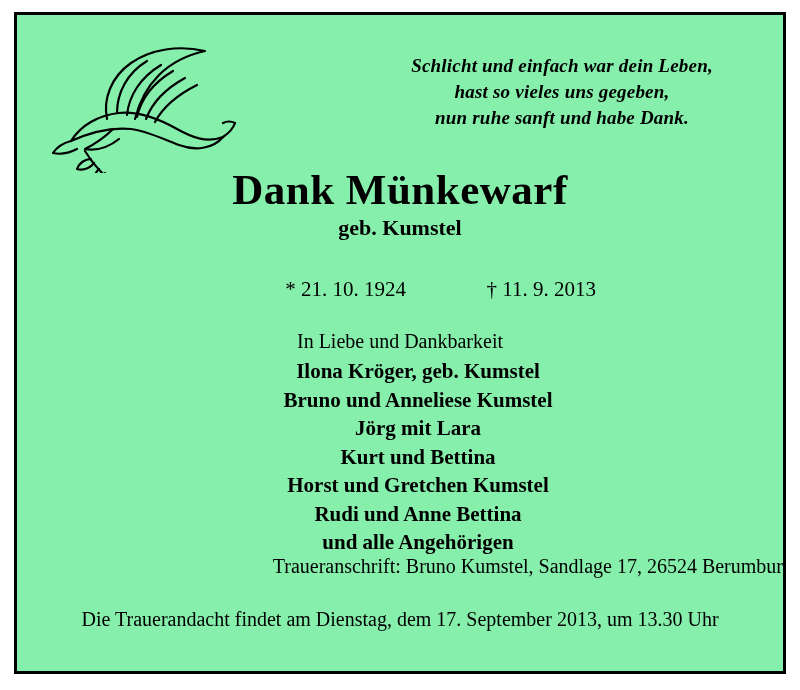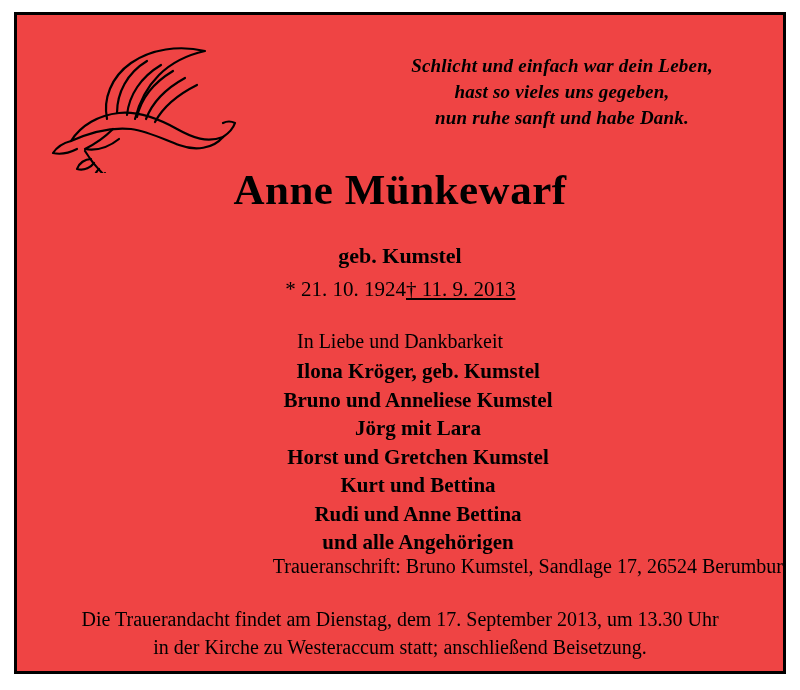--- a/index.html
+++ b/index.html
@@ -14,21 +14,21 @@
     color: #000000;
     overflow: hidden;
   }
   .obituary {
     position: relative;
     width: 772px;
     height: 662px;
     margin: 12px auto 0 auto;
     border: 3px solid #000000;
     box-sizing: border-box;
-    background: #ef4444;
+    background: #86efac;
   }
   .dove {
     position: absolute;
     left: 30px;
     top: 18px;
     width: 190px;
     height: 140px;
   }
   .verse {
     position: absolute;
@@ -51,35 +51,35 @@
     top: 150px;
     text-align: center;
     font-size: 43px;
     font-weight: bold;
     letter-spacing: 0.5px;
   }
   .maiden {
     position: absolute;
     left: 0;
     right: 0;
-    top: 228px;
+    top: 200px;
     text-align: center;
     font-size: 22px;
     font-weight: bold;
   }
   .dates {
     position: absolute;
     left: 0;
     right: 0;
     top: 262px;
     text-align: center;
     font-size: 21px;
   }
   .dates .birth { display: inline-block; width: 190px; text-align: right; padding-left: 12px;}
-  .dates .death { display: inline-block; width: 190px; text-align: left; text-decoration: underline; }
+  .dates .death { display: inline-block; width: 190px; text-align: right; }
 
   .intro {
     position: absolute;
     left: 0;
     right: 0;
     top: 315px;
     text-align: center;
     font-size: 20px;
   }
   .mourners {
@@ -145,39 +145,38 @@
       </g>
     </svg>
   </div>
 
   <div class="verse">
     <div>Schlicht und einfach war dein Leben,</div>
     <div>hast so vieles uns gegeben,</div>
     <div>nun ruhe sanft und habe Dank.</div>
   </div>
 
-  <div class="name">Anne Münkewarf</div>
+  <div class="name">Dank Münkewarf</div>
   <div class="maiden">geb. Kumstel</div>
 
   <div class="dates">
     <span class="birth">* 21. 10. 1924</span><span class="death">† 11. 9. 2013</span>
   </div>
 
   <div class="intro">In Liebe und Dankbarkeit</div>
 
   <div class="mourners">
     <div>Ilona Kröger, geb. Kumstel</div>
     <div>Bruno und Anneliese Kumstel</div>
     <div>Jörg mit Lara</div>
+    <div>Kurt und Bettina</div>
     <div>Horst und Gretchen Kumstel</div>
-    <div>Kurt und Bettina</div>
     <div>Rudi und Anne Bettina</div>
     <div>und alle Angehörigen</div>
   </div>
 
   <div class="address">Traueranschrift: Bruno Kumstel, Sandlage 17, 26524 Berumbur</div>
 
   <div class="service">
     <div>Die Trauerandacht findet am Dienstag, dem 17. September 2013, um 13.30 Uhr</div>
-    <div>in der Kirche zu Westeraccum statt; anschließend Beisetzung.</div>
   </div>
 
 </div>
 
 </body></html>

